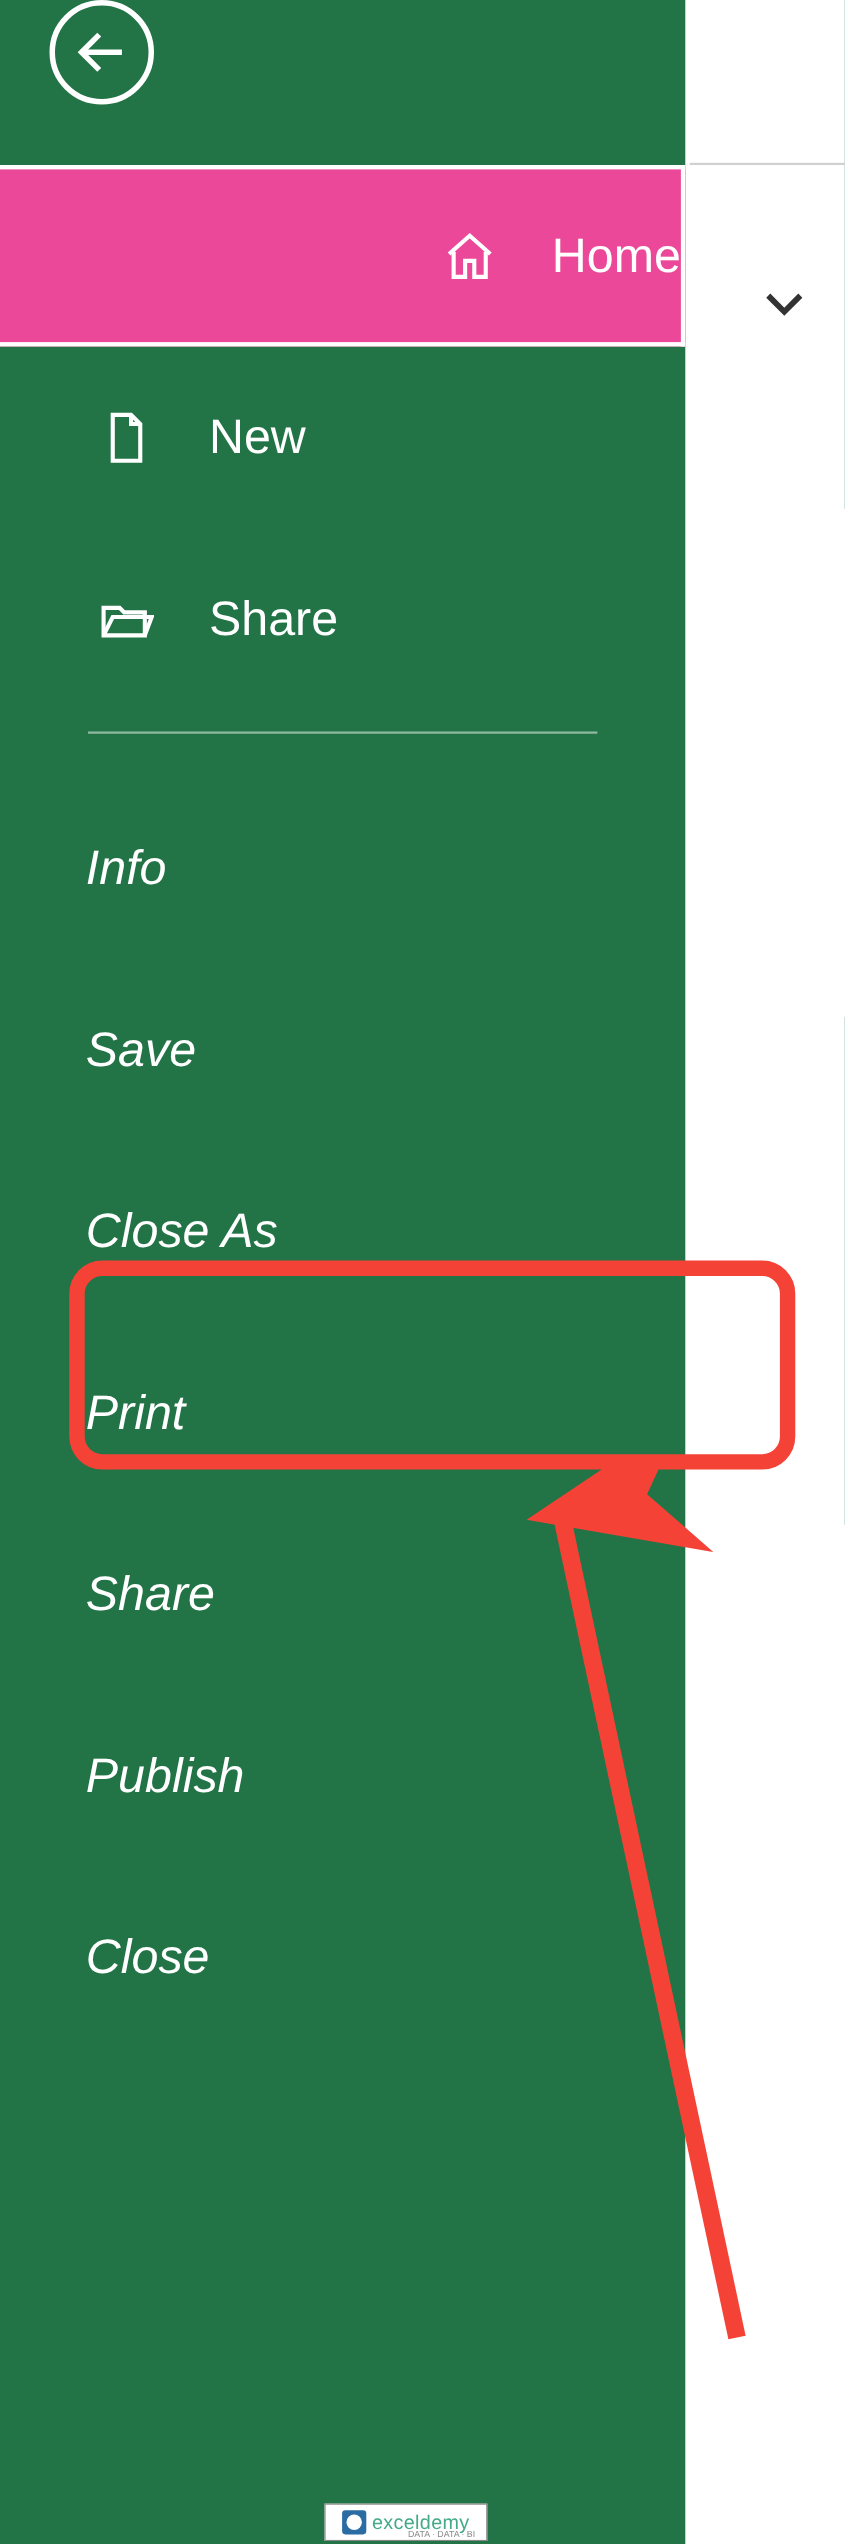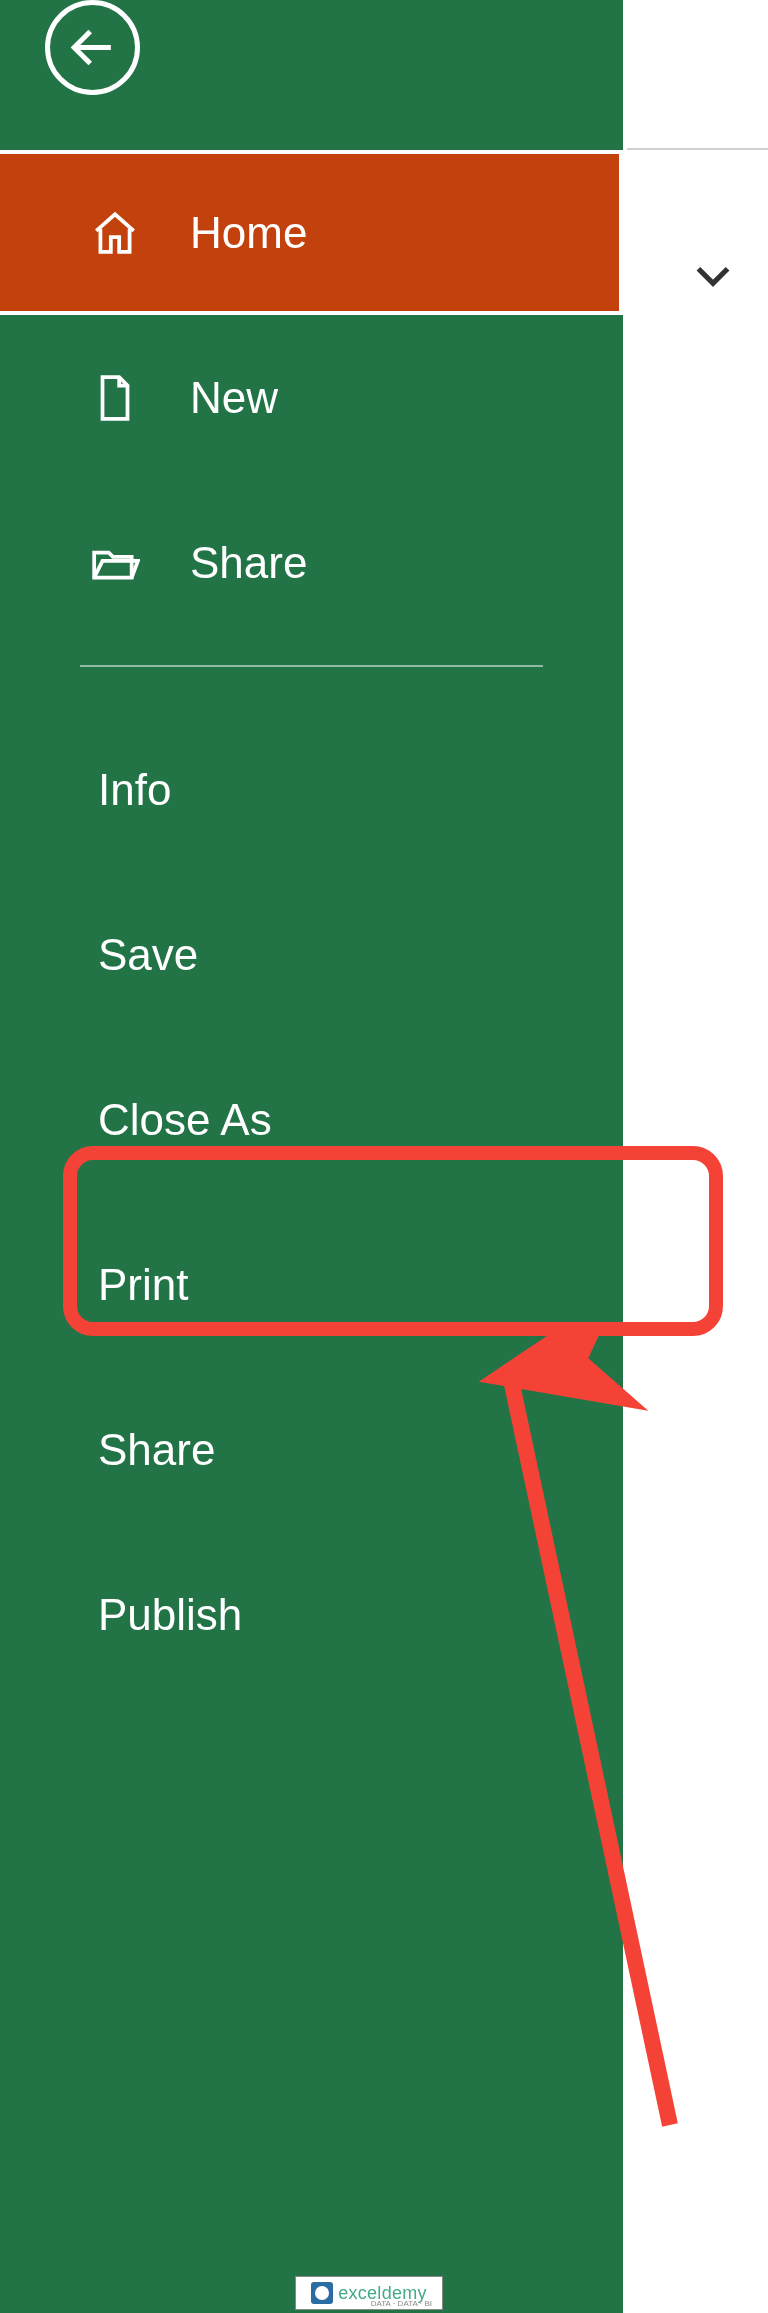--- a/index.html
+++ b/index.html
@@ -51,37 +51,39 @@
       display: flex;
       align-items: center;
       height: 165px;
       padding-left: 80px;
       font-size: 44px;
       font-weight: 400;
       cursor: pointer;
       position: relative;
     }
     .menu-item.selected {
-      background: #c2410c;
+      background: #ec4899;
       border: 4px solid #ffffff;
       border-left: none;
+      justify-content: flex-end;
     }
     .menu-item .icon-wrap {
       width: 70px;
       margin-right: 40px;
       display: flex;
       align-items: center;
       justify-content: center;
     }
     .menu-item .icon-wrap svg {
       width: 50px;
       height: 50px;
     }
     .menu-item.no-icon {
-      padding-left: 98px;
+      padding-left: 78px;
+      font-style: italic;
     }
     .divider {
       height: 2px;
       background: rgba(255,255,255,0.5);
       margin: 20px 80px 40px 80px;
     }
     
     .highlight-rect {
       position: absolute;
       left: 63px;
@@ -213,20 +215,23 @@
     </div>
     <div class="menu-item no-icon">
       <span>Print</span>
     </div>
     <div class="menu-item no-icon">
       <span>Share</span>
     </div>
     <div class="menu-item no-icon">
       <span>Publish</span>
     </div>
+    <div class="menu-item no-icon">
+      <span>Close</span>
+    </div>
 
   </div>
 </div>
 
 <div class="content-border"></div>
 
 <div class="content-chevron">
   <svg viewBox="0 0 24 24" fill="none" stroke="#333" stroke-width="2.5">
     <polyline points="5,9 12,16 19,9"></polyline>
   </svg>

